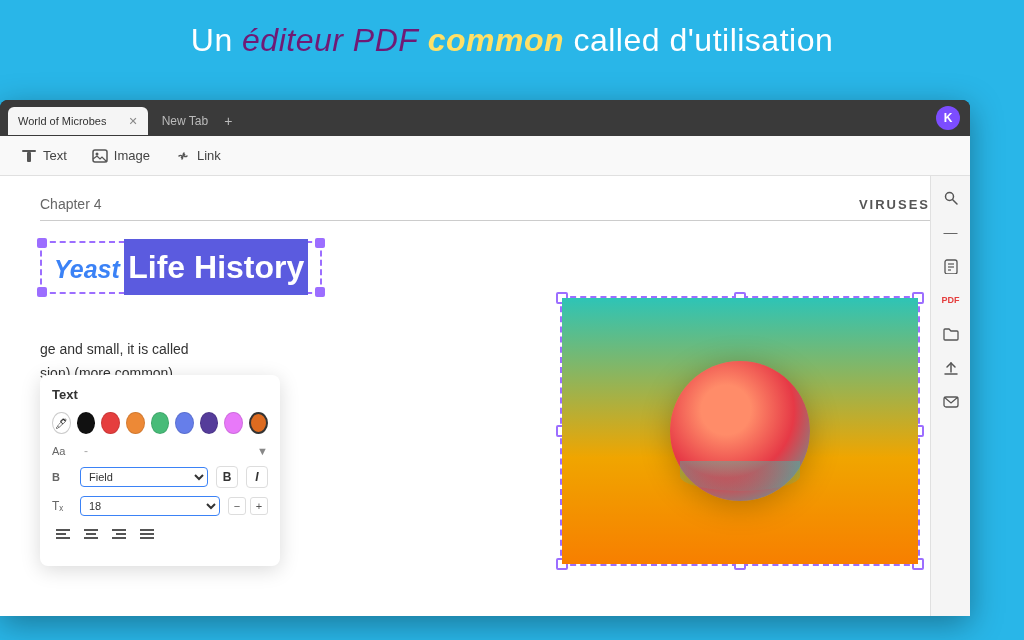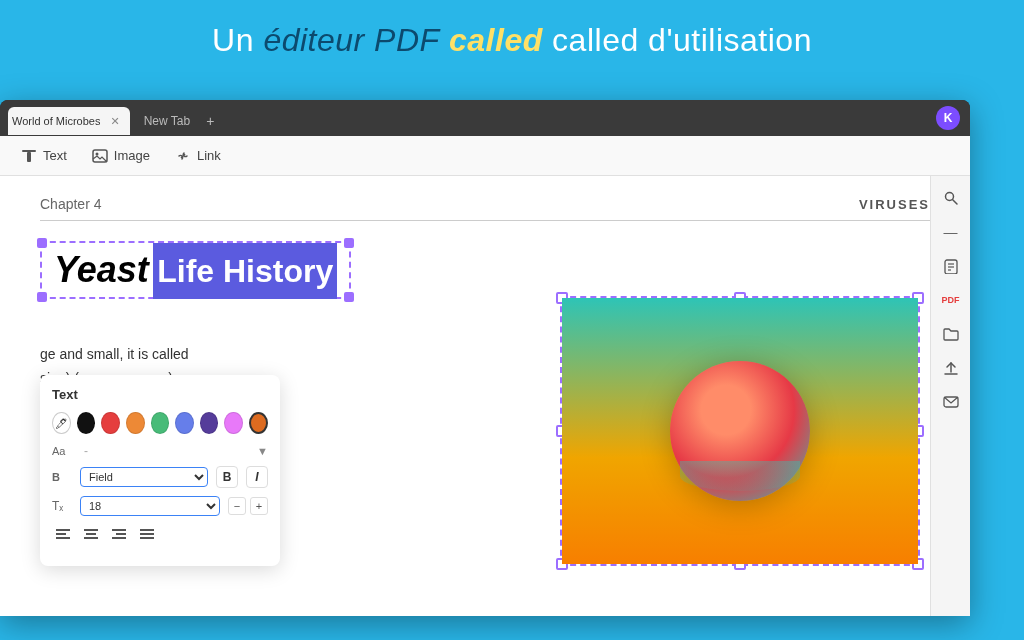--- a/index.html
+++ b/index.html
@@ -16,21 +16,21 @@
     .tagline {
       text-align: center;
       padding: 22px 0 18px;
       font-size: 32px;
       color: white;
       font-weight: 300;
       letter-spacing: 0.5px;
     }
     .tagline em {
       font-style: italic;
-      color: #0c4a6e;
+      color: #701a75;
       font-weight: 400;
     }
     .tagline strong {
       font-style: italic;
       font-weight: 700;
       color: #ffe066;
     }
 
     
     .browser {
@@ -51,26 +51,26 @@
       border-radius: 8px 8px 0 0;
       padding: 6px 8px 0 8px;
       height: 36px;
       position: relative;
     }
     .tab {
       display: flex;
       align-items: center;
       background: #f5f5f5;
       border-radius: 6px 6px 0 0;
-      padding: 4px 10px 4px 4px;
+      padding: 4px 10px 4px 10px;
       font-size: 12px;
       color: #333;
       min-width: 120px;
       height: 28px;
-      gap: 10px;
+      gap: 22px;
     }
     .tab .tab-label {
       flex: 1;
       white-space: nowrap;
       overflow: hidden;
       text-overflow: ellipsis;
       font-size: 11px;
     }
     .tab .close-btn {
       font-size: 11px;
@@ -182,24 +182,24 @@
       width: 10px;
       height: 10px;
       background: #9c6eff;
       border-radius: 2px;
     }
     .heading-anchor.tl { top: -5px; left: -5px; }
     .heading-anchor.tr { top: -5px; right: -5px; }
     .heading-anchor.bl { bottom: -5px; left: -5px; }
     .heading-anchor.br { bottom: -5px; right: -5px; }
     .heading-text {
-      font-size: 36px;
+      font-size: 25px;
       font-style: italic;
       font-weight: 700;
-      color: #000000;
+      color: #3b82f6;
       display: inline;
     }
     .heading-highlight {
       background: #5b5bdf;
       color: white;
       font-style: normal;
       font-weight: 700;
       font-size: 32px;
       padding: 10px 4px;
     }
@@ -399,21 +399,21 @@
       right: 10px;
       height: 30px;
       background: linear-gradient(180deg, rgba(46,196,182,0.4) 0%, rgba(46,196,182,0.1) 100%);
       border-radius: 0 0 50% 50%;
     }
   </style>
 </head>
 <body>
 
 <div class="tagline">
-  <span>Un </span><em>éditeur PDF</em><span> </span><strong>called</strong><span> called d'utilisation</span>
+  <span>Un </span><em>éditeur PDF</em><span> </span><strong>common</strong><span> called d'utilisation</span>
 </div>
 
 <div class="browser">
 
   <div class="tab-bar">
     <div class="tab">
       <span class="tab-label">World of Microbes</span>
       <span class="close-btn">✕</span>
     </div>
     <div class="tab-new">

